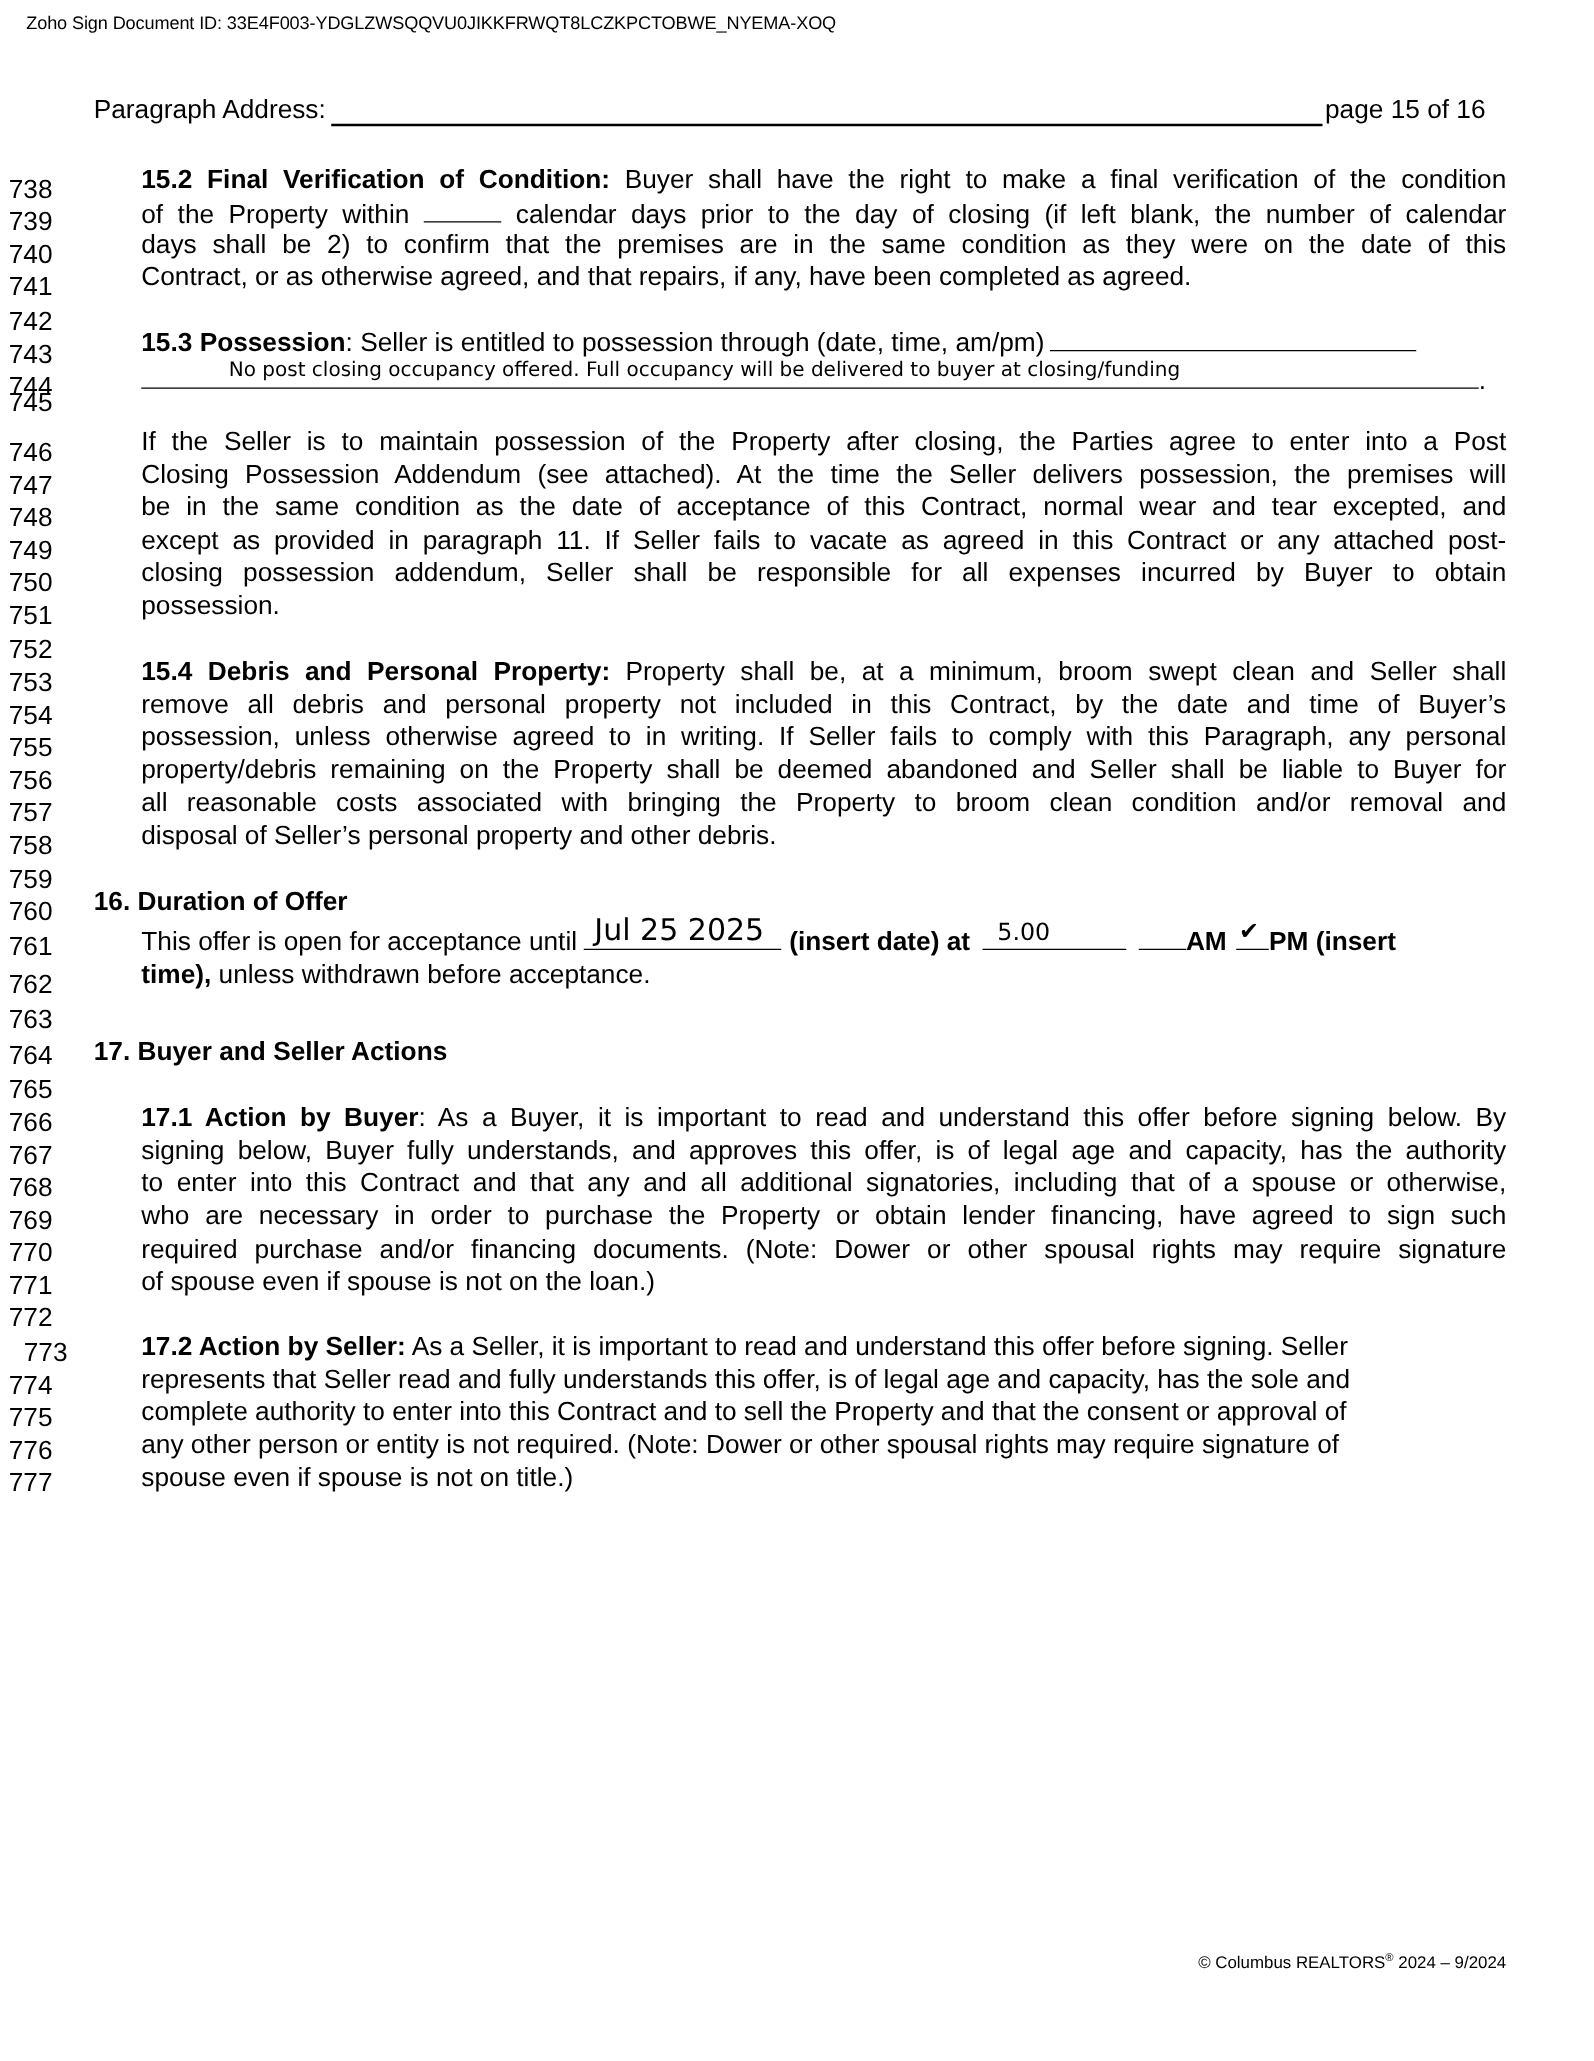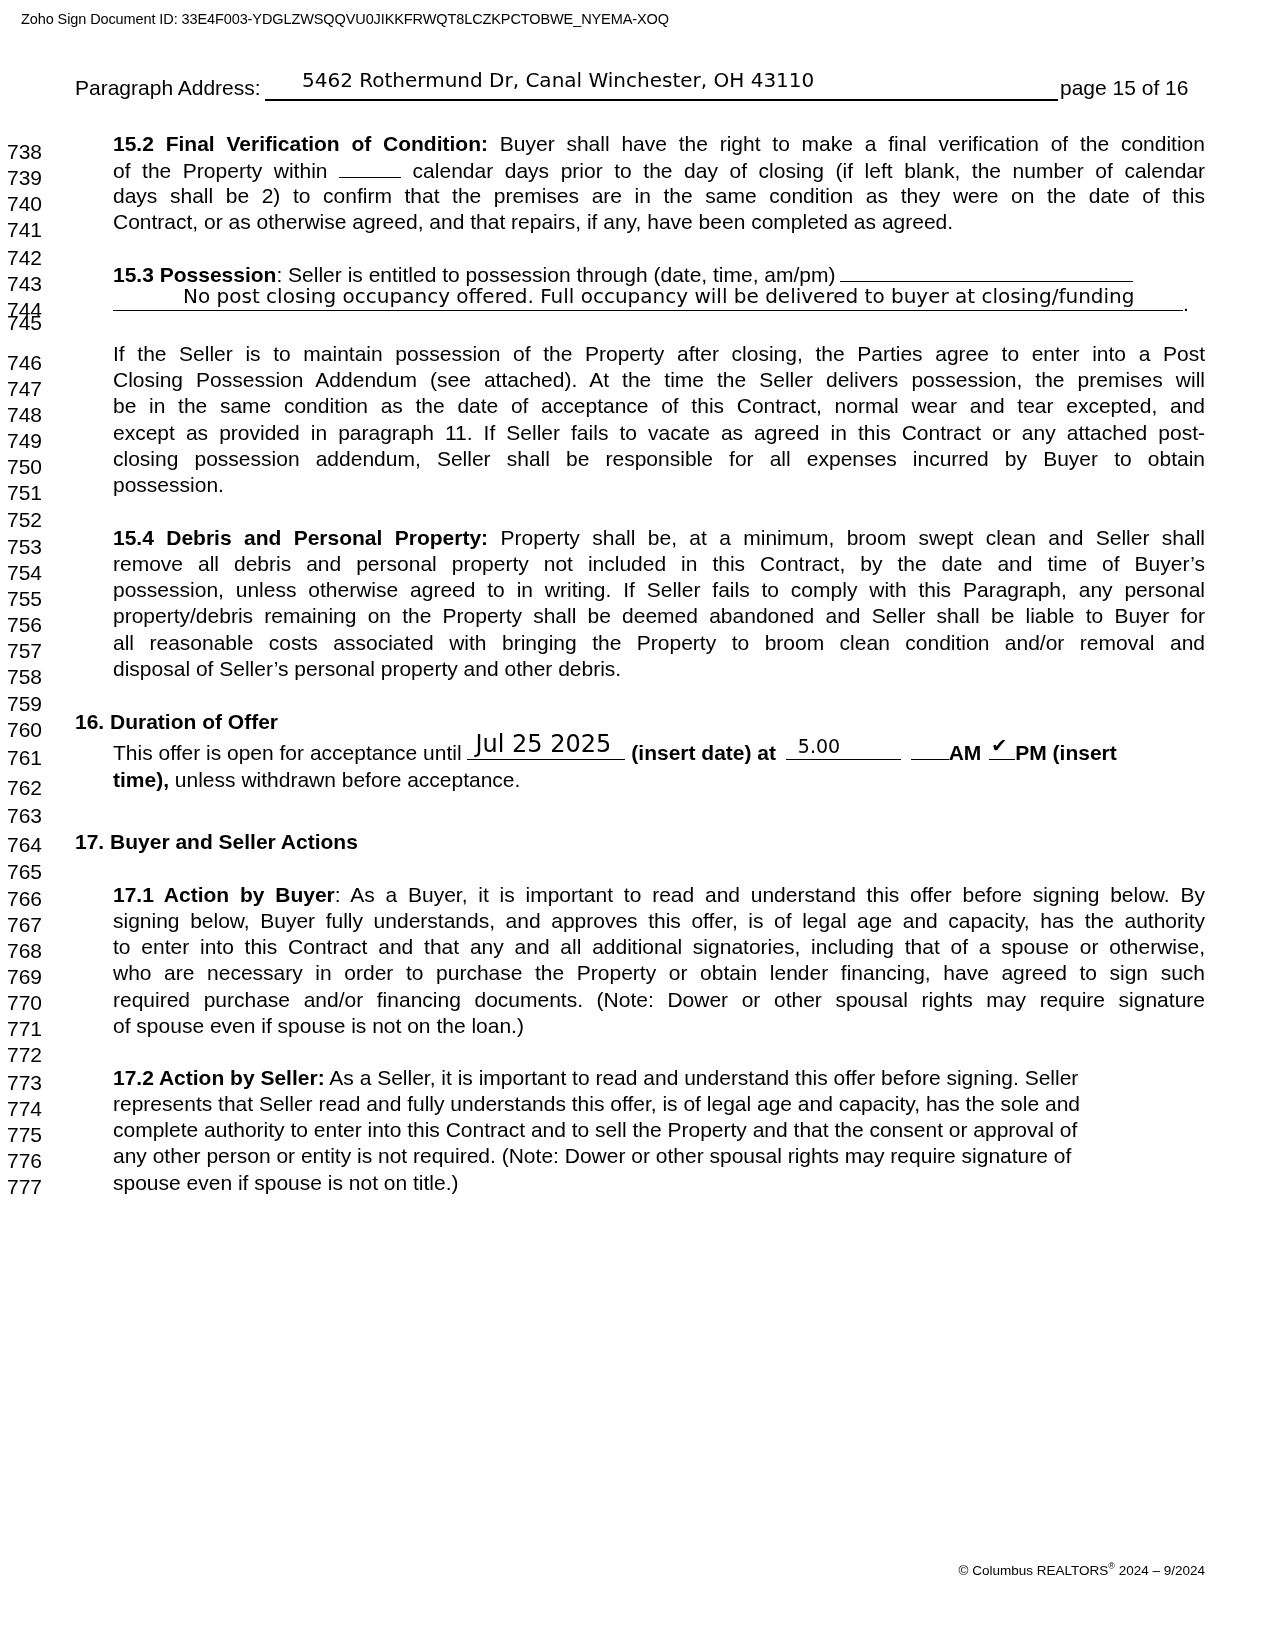--- a/index.html
+++ b/index.html
@@ -23,21 +23,20 @@
   .footer sup { font-size: 9px; }
 </style>
 </head>
 <body>
 
 <div class="docid">Zoho Sign Document ID: 33E4F003-YDGLZWSQQVU0JIKKFRWQT8LCZKPCTOBWE_NYEMA-XOQ</div>
 
 <div class="header">
   <span class="lbl">Paragraph Address:</span>
   <span class="addr-line"></span>
-  <span class="addr">5462 Rothermund Dr, Canal Winchester, OH 43110</span>
   <span class="pg">page 15 of 16</span>
 </div>
 
 <div id="line-numbers">
     <div class="ln" style="top: 140px;">738</div>
     <div class="ln" style="top: 166px;">739</div>
     <div class="ln" style="top: 192px;">740</div>
     <div class="ln" style="top: 218px;">741</div>
     <div class="ln" style="top: 246px;">742</div>
     <div class="ln" style="top: 272px;">743</div>
@@ -63,36 +62,36 @@
     <div class="ln" style="top: 804px;">763</div>
     <div class="ln" style="top: 833px;">764</div>
     <div class="ln" style="top: 860px; text-align: right;">765</div>
     <div class="ln" style="top: 887px;">766</div>
     <div class="ln" style="top: 913px; text-align: right;">767</div>
     <div class="ln" style="top: 939px;">768</div>
     <div class="ln" style="top: 965px;">769</div>
     <div class="ln" style="top: 991px;">770</div>
     <div class="ln" style="top: 1017px;">771</div>
     <div class="ln" style="top: 1043px;">772</div>
-    <div class="ln" style="top: 1071px;">773</div>
+    <div class="ln" style="top: 1071px; margin-left: 12px;">773</div>
     <div class="ln" style="top: 1097px;">774</div>
     <div class="ln" style="top: 1123px;">775</div>
     <div class="ln" style="top: 1149px;">776</div>
     <div class="ln" style="top: 1175px;">777</div>
   </div>
 
 <div class="row j" style="top:131px"><b>15.2 Final Verification of Condition:</b><span> Buyer shall have the right to make a final verification of the condition</span></div>
 <div class="row j" style="top:157px"><span>of the Property within </span><span class="fill" style="width:62px;height:20px"></span><span> calendar days prior to the day of closing (if left blank, the number of calendar</span></div>
 <div class="row j" style="top:183px">days shall be 2) to confirm that the premises are in the same condition as they were on the date of this</div>
 <div class="row" style="top:209px">Contract, or as otherwise agreed, and that repairs, if any, have been completed as agreed.</div>
 
 <div class="row" style="top:262px"><b>15.3 Possession</b><span>: Seller is entitled to possession through (date, time, am/pm)</span><span class="fill" style="width:293px;height:18px;margin-left:4px"></span></div>
 <div class="row" style="top:286px;height:26px">
   <span class="fill" style="width:1070px;height:24px">
-    <span class="handtext" style="position:absolute;left:70px;top:-3px;font-size:20px">No post closing occupancy offered. Full occupancy will be delivered to buyer at closing/funding</span>
+    <span class="handtext" style="position:absolute;left:70px;top:-3px;font-size:16px">No post closing occupancy offered. Full occupancy will be delivered to buyer at closing/funding</span>
   </span><span>.</span>
 </div>
 
 <div id="p153">
     <div class="row j" style="top: 341px;">If the Seller is to maintain possession of the Property after closing, the Parties agree to enter into a Post</div>
     <div class="row j" style="top: 367.2px;">Closing Possession Addendum (see attached). At the time the Seller delivers possession, the premises will</div>
     <div class="row j" style="top: 393.4px;">be in the same condition as the date of acceptance of this Contract, normal wear and tear excepted, and</div>
     <div class="row j" style="top: 419.6px;">except as provided in paragraph 11.  If Seller fails to vacate as agreed in this Contract or any attached post-</div>
     <div class="row j" style="top: 445.8px;">closing possession addendum, Seller shall be responsible for all expenses incurred by Buyer to obtain</div>
     <div class="row" style="top: 472px;">possession.</div>

